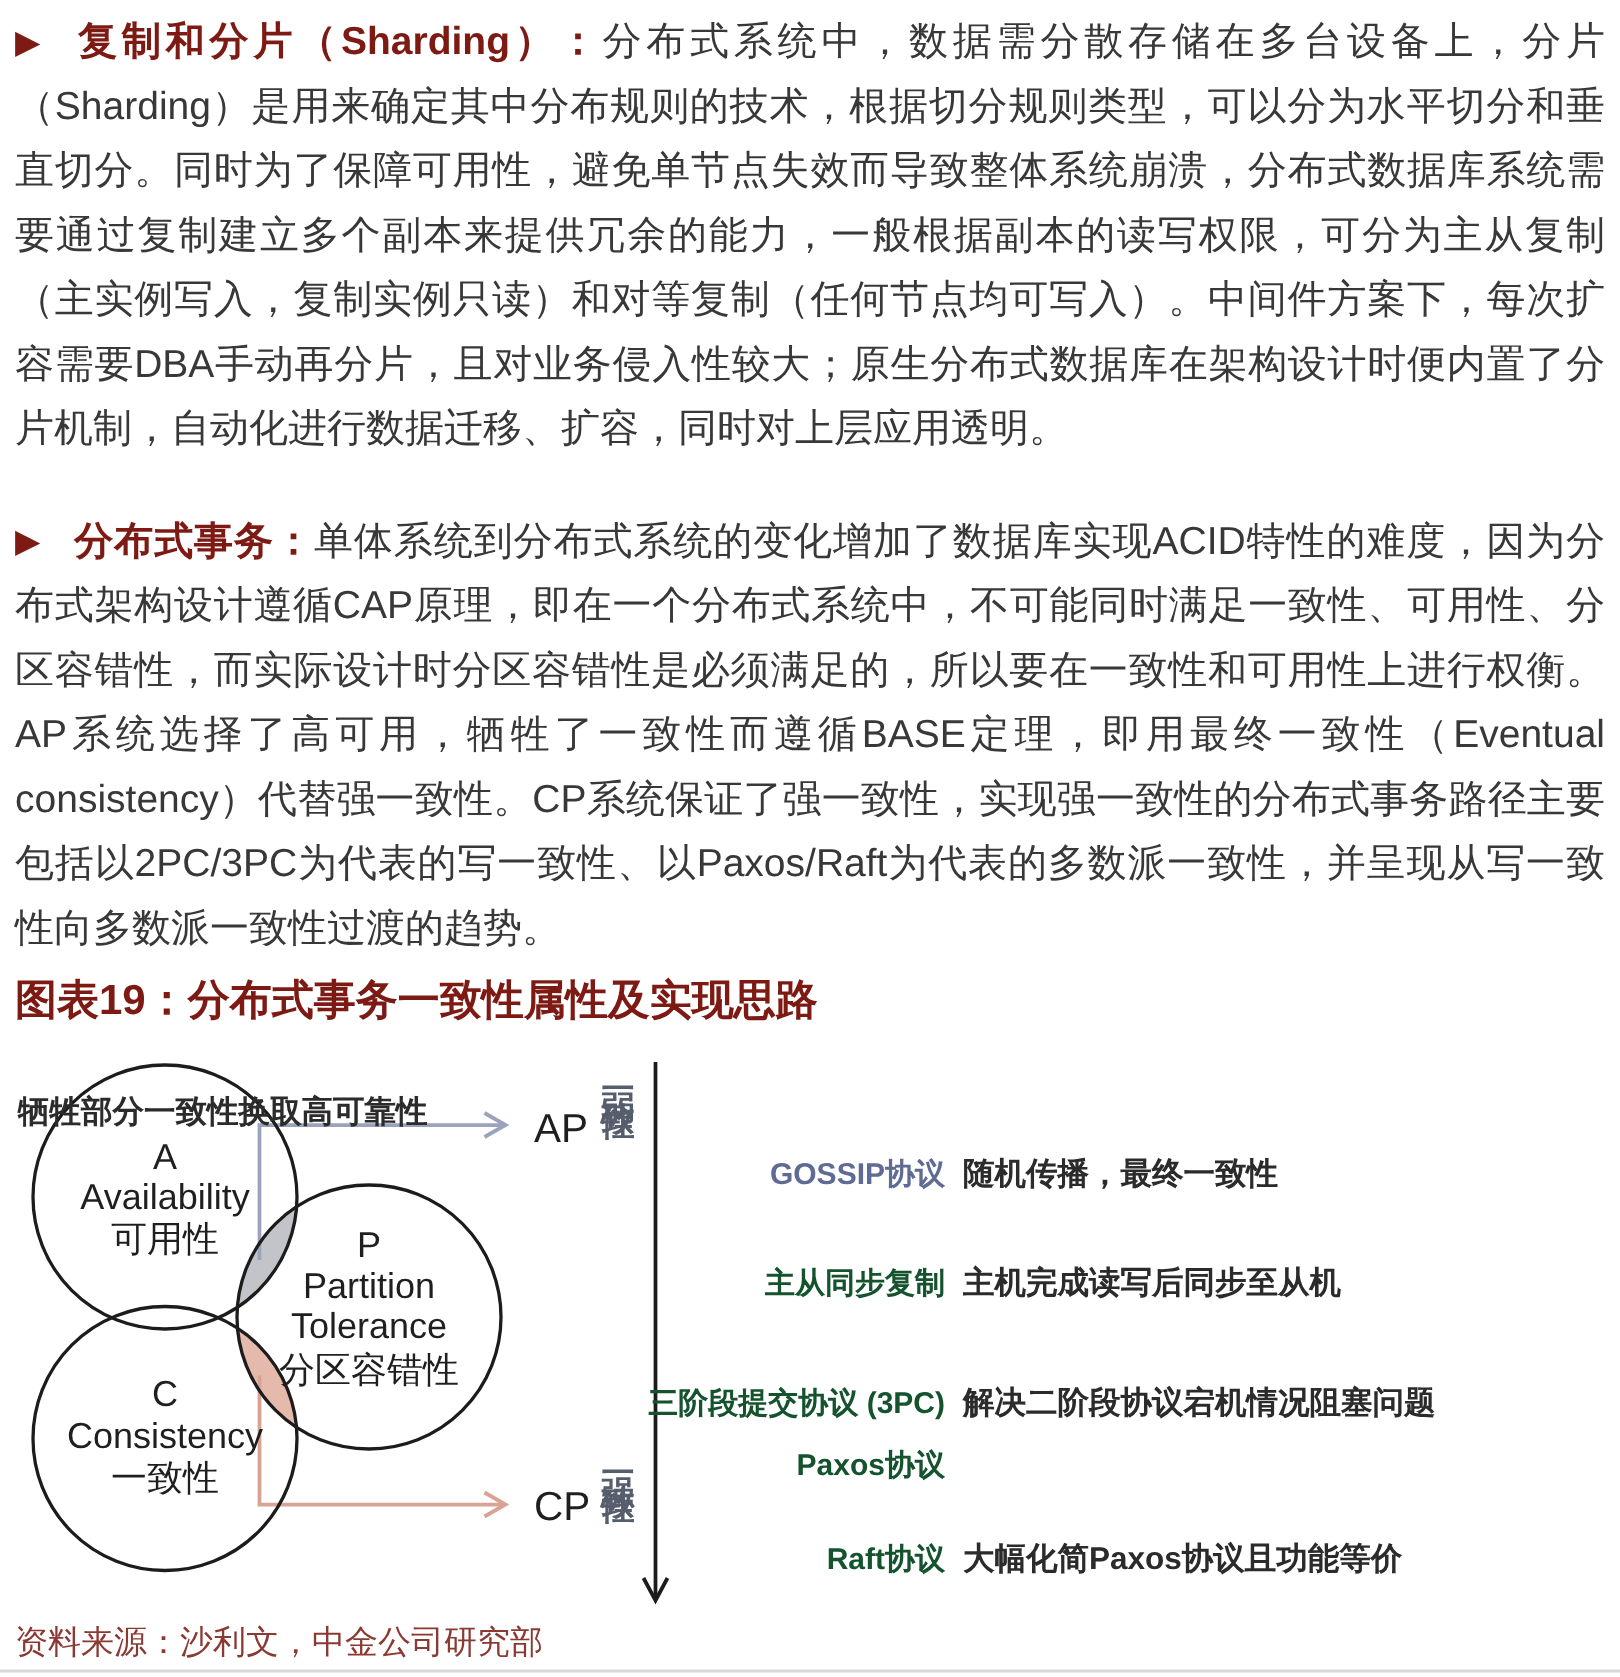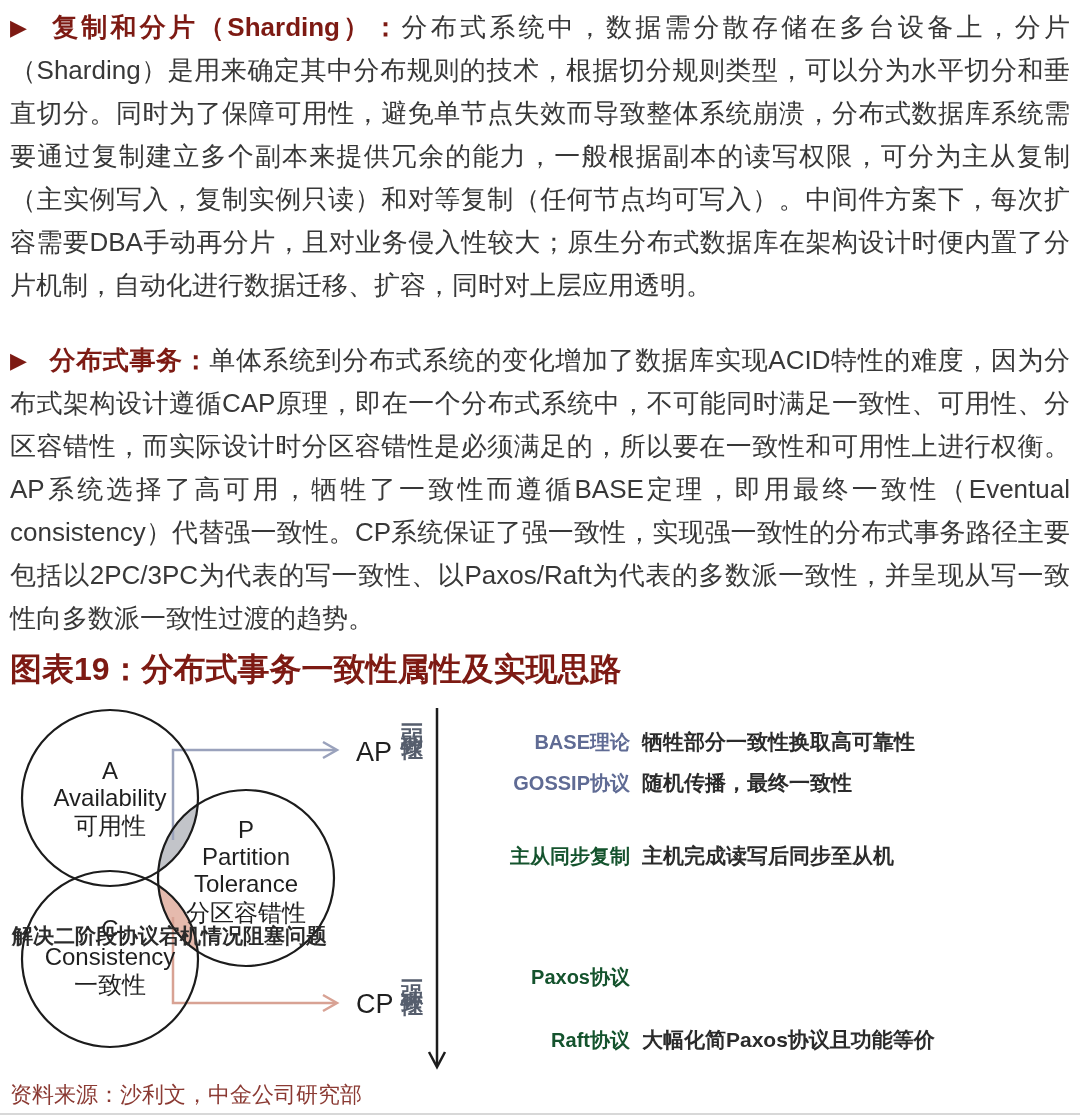--- a/index.html
+++ b/index.html
@@ -29,21 +29,21 @@
     vertical-align:1px;
   }
   .lead{
     color:#7d1a13;
     font-weight:bold;
     margin-left:12px;
   }
   
   .fig-title{
     position:absolute;left:10px;top:648px;
-    font-size:32px;font-weight:bold;color:#7d1a13;
+    font-size:28px;font-weight:bold;color:#7d1a13;
   }
   .fig-canvas{
     position:absolute;left:0;top:695px;width:1080px;height:388px;
   }
   .venn-svg{position:absolute;left:0;top:0;}
   .venn-svg text{
     font-family:"Liberation Sans", sans-serif;
     fill:#1f1f1f;font-size:24px;
   }
   .venn-svg text.apcp{font-size:27px;font-weight:500;}
@@ -139,32 +139,32 @@
       <text x="356" y="318" class="apcp">CP</text>
 
       <line x1="437" y1="13" x2="437" y2="371" stroke="#1c1c1c" stroke-width="2.5"></line>
       <polyline points="429,357 437,372 445,357" fill="none" stroke="#1c1c1c" stroke-width="2.5"></polyline>
     </svg>
 
     <div class="axis-label top">弱一致性</div>
     <div class="axis-label bottom">强一致性</div>
 
     <div class="fig-row" style="top:34px">
-      <div class="fig-label blue">BASE理论</div>
       <div class="fig-desc">牺牲部分一致性换取高可靠性</div>
     </div>
     <div class="fig-row" style="top:75px">
       <div class="fig-label blue">GOSSIP协议</div>
       <div class="fig-desc">随机传播，最终一致性</div>
     </div>
     <div class="fig-row" style="top:148px">
       <div class="fig-label orange">主从同步复制</div>
       <div class="fig-desc">主机完成读写后同步至从机</div>
     </div>
     <div class="fig-row" style="top:228px">
+      <div class="fig-label orange">三阶段提交协议 (3PC)</div>
       <div class="fig-desc">解决二阶段协议宕机情况阻塞问题</div>
     </div>
     <div class="fig-row" style="top:269px">
       <div class="fig-label orange">Paxos协议</div>
     </div>
     <div class="fig-row" style="top:332px">
       <div class="fig-label orange">Raft协议</div>
       <div class="fig-desc">大幅化简Paxos协议且功能等价</div>
     </div>
   </div>

